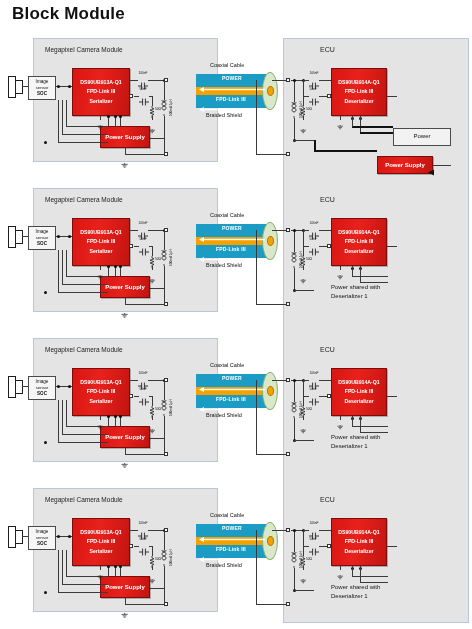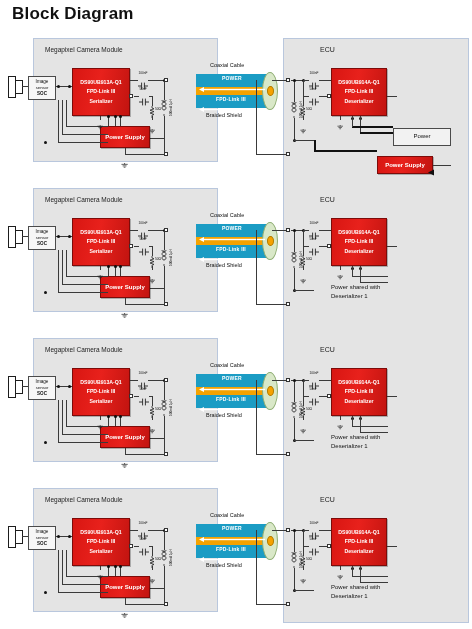--- a/index.html
+++ b/index.html
@@ -114,21 +114,21 @@
   .note {
     position: absolute; font-size: 6px; color: #141414;
     line-height: 1.45; white-space: pre-line;
   }
 </style>
 </head>
 <body>
 
 <div id="root">
 
-  <div class="page-title">Block Diagram</div>
+  <div class="page-title">Block Module</div>
 
   <div class="ecu-panel"></div>
 
   <div id="rows-host">
       <div style="position:absolute;left:0;top:38px;width:472px;height:140px;">
         <div class="cam-panel" style="top:0px;height:124px;"></div>
         <div class="panel-title" style="left:45px;top:8px;">Megapixel Camera Module</div>
         <div class="lens-outer" style="left:8px;top:38px;width:8px;height:22px;"></div>
         <div class="lens-inner" style="left:15px;top:42px;width:8px;height:14px;"></div>
         <div class="wire h" style="left:22px;top:48px;width:6px;"></div>

